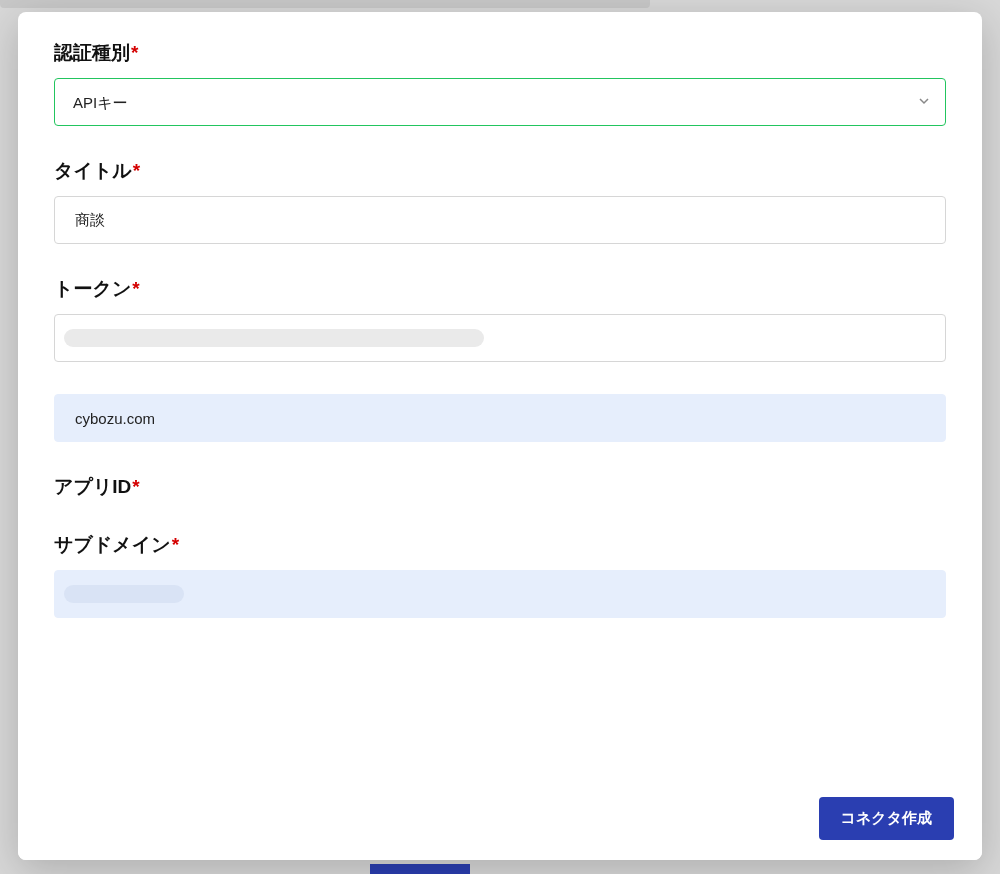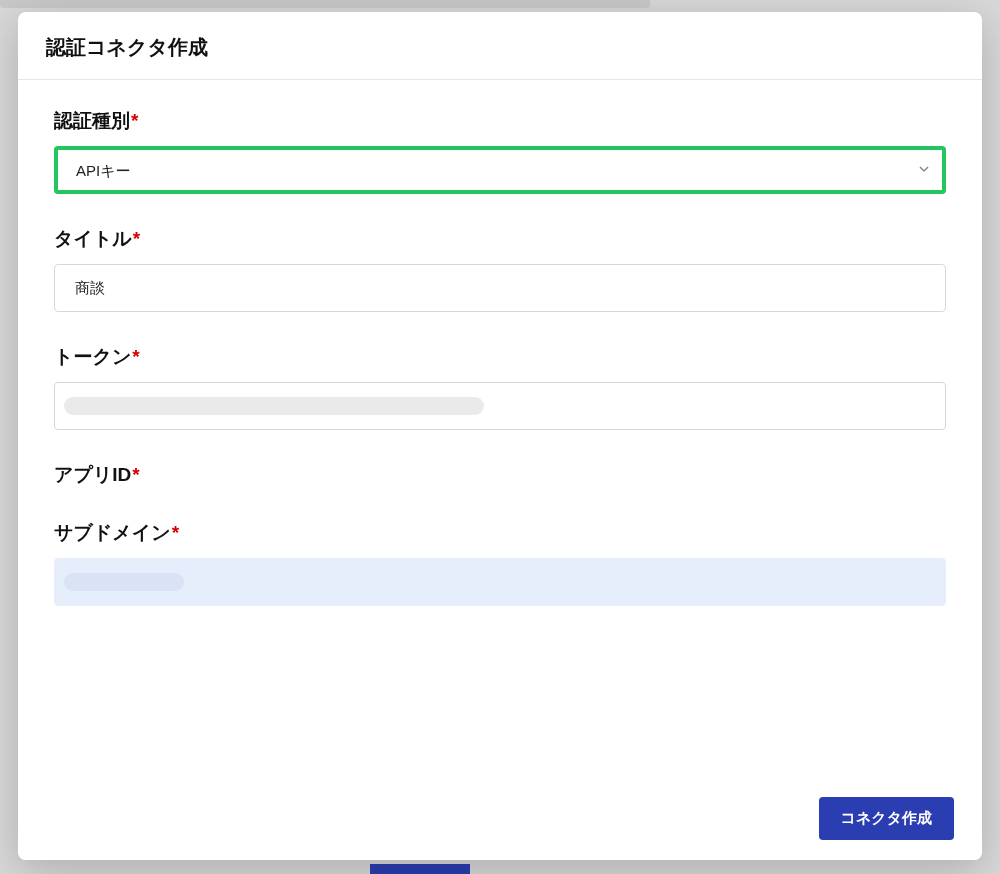--- a/index.html
+++ b/index.html
@@ -84,21 +84,21 @@
     
     .required-mark {
       color: #d40000;
       margin-left: 1px;
     }
     
     .form-select {
       width: 100%;
       height: 48px;
       padding: 0 40px 0 18px;
-      border: 4px solid #22c55e;
+      border: 1px solid #22c55e;
       border-radius: 4px;
       background: #ffffff;
       font-size: 15px;
       color: #222;
       appearance: none;
       position: relative;
     }
     
     .select-wrap {
       position: relative;
@@ -186,23 +186,20 @@
 </head>
 <body>
 
 <div class="modal-backdrop">
   <div class="bg-hint top"></div>
   <div class="bg-hint bottom"></div>
 </div>
 
 <div class="modal">
 
-  <div class="modal-header">
-    <h2 class="modal-title">認証コネクタ作成</h2>
-  </div>
 
   <div class="modal-body">
 
     <div class="form-group">
       <label class="form-label">
         <span>認証種別</span><span class="required-mark">*</span>
       </label>
       <div class="select-wrap">
         <select class="form-select">
           <option>APIキー</option>
@@ -226,20 +223,21 @@
       <label class="form-label">
         <span>トークン</span><span class="required-mark">*</span>
       </label>
       <div class="input-wrap">
         <input type="text" class="form-input" value="" style="">
         <div class="token-mask"></div>
       </div>
     </div>
 
     <div class="form-group">
+      <input type="text" class="form-input readonly-blue" value="cybozu.com" style="">
     </div>
 
     <div class="form-group">
       <label class="form-label">
         <span>アプリID</span><span class="required-mark">*</span>
       </label>
     </div>
 
     <div class="form-group">
       <label class="form-label">

